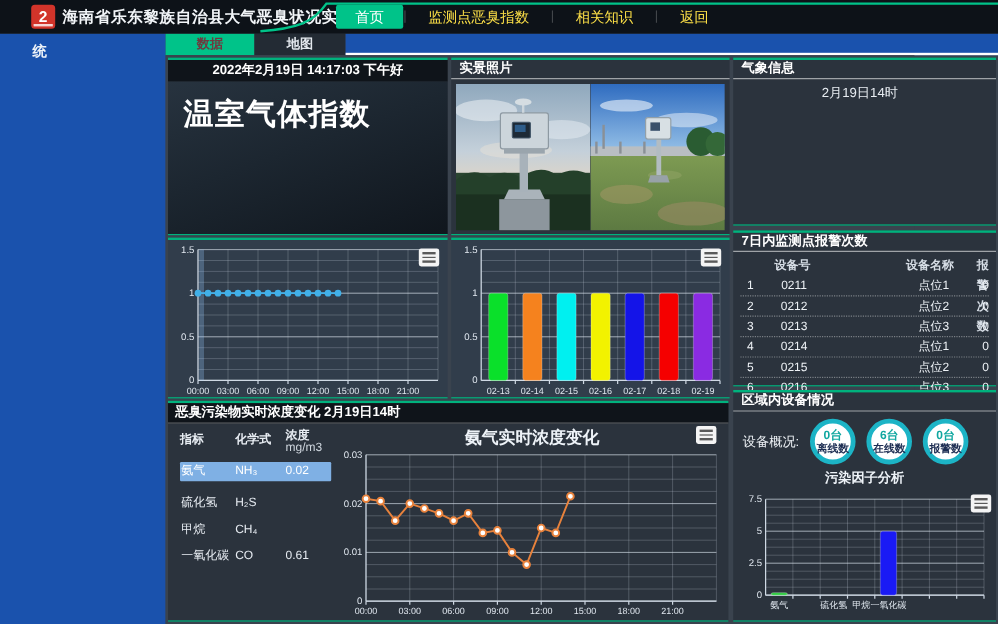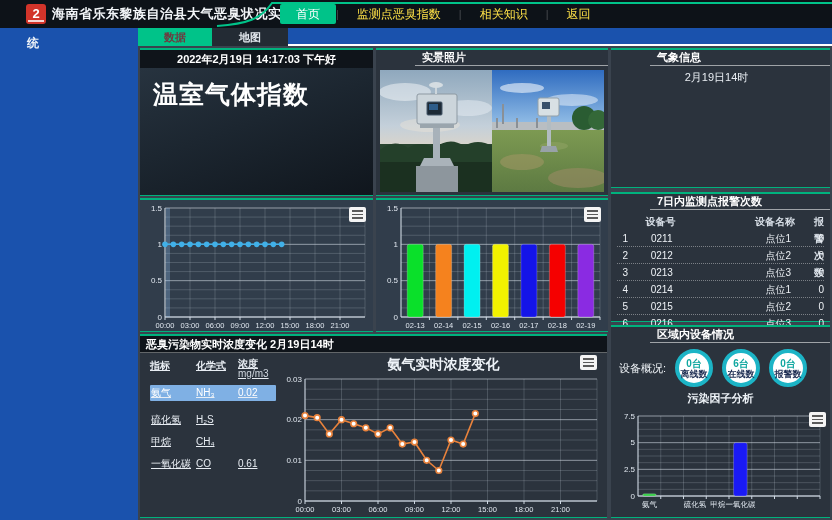--- a/index.html
+++ b/index.html
@@ -27,21 +27,21 @@
   #tabrow { position:absolute; left:138px; top:28px; width:694px; height:18px; display:flex; }
   .tab { height:18px; line-height:18px; text-align:center; font-size:11px; font-weight:bold; cursor:pointer; }
   .tab.active { width:74px; background:#00c389; color:#6e3a40; }
   .tab.idle { width:76px; background:#232b34; color:#e3e8ee; }
   #tabrow .tab-filler { flex:1; background:#1a52ad; border-bottom:2px solid #ffffff; }
 
   
   #main { position:absolute; left:138px; top:46px; width:624px; height:474px; background:#3a434e; }
   .panel { position:absolute; background:#2b333d; border-top:2px solid #00b27d; border-bottom:1px solid #00b27d; }
   .panel-hd { height:16px; line-height:15px; padding:0 7px; color:#fff; font-size:11px; font-weight:bold;
-    border-bottom:1px solid rgba(255,255,255,.55); white-space:nowrap;margin-left:39px; }
+    border-bottom:1px solid rgba(255,255,255,.55); white-space:nowrap; }
 
   
   #panel-greenhouse { left:2px; top:2px; width:233px; height:148px; }
   #gh-datebar { height:18px; background:#0f141a; color:#fff; font-size:11px; font-weight:bold; text-align:center; line-height:18px; }
   #gh-body { height:127px; background:linear-gradient(160deg,#27333f 0%,#1c2630 45%,#10161d 100%); }
   #gh-title { padding:10px 0 0 13px; color:#fff; font-size:25px; font-weight:bold; letter-spacing:1px; }
 
   
   #panel-photos { left:238px; top:2px; width:232px; height:148px; }
   #photo-row { display:flex; padding:4px 4px 0 4px; gap:0; }
@@ -63,21 +63,21 @@
   #panel-alarms { left:473px; top:146px; width:219px; height:130px; }
   #alarm-table { padding:3px 6px 0 6px; font-size:10px; color:#eef2f6;text-align:center; }
   .al-row { display:flex; height:17px; line-height:17px; border-bottom:1px dotted rgba(255,255,255,.38); cursor:pointer;}
   .al-row.head { font-weight:bold; color:#d7dee6; border-bottom:none; cursor:default;}
   .al-c0 { width:18px; } .al-c1 { width:62px; } .al-c2 { width:88px;margin-left:48px; } .al-c3 { flex:1; }
 
   
   #panel-conc { left:2px; top:288px; width:467px; height:184px; }
   #conc-hd { height:17px; line-height:16px; background:#0f141a; color:#fff; font-size:11px; font-weight:bold; padding-left:6px; border-bottom:1px solid rgba(255,255,255,.35); }
   #conc-body { display:flex; height:164px; }
-  #conc-table { width:140px; padding:6px 4px 0 10px; font-size:10px; color:#e8edf3;text-decoration:underline; }
+  #conc-table { width:140px; padding:6px 4px 0 10px; font-size:10px; color:#e8edf3; }
   .conc-head { display:flex; font-weight:bold; margin-bottom:6px; }
   .conc-h0{ width:46px;} .conc-h1{ width:42px;} .conc-h2{ flex:1; line-height:10px;}
   .conc-unit{ font-weight:normal; font-size:10px; color:#cfd6de; }
   .conc-row { display:flex; height:22px; line-height:15px; cursor:pointer; }
   .conc-row.hl { background:#7fb0e4; height:16px; margin-bottom:11px; color:#fff; line-height:16px; border-radius:1px;}
   .cc0{ width:46px; padding-left:1px;} .cc1{ width:42px;} .cc2{ flex:1;}
   #nh3-area { flex:1; position:relative; }
   #nh3-title { text-align:center; color:#eef3f8; font-size:14px; font-weight:bold; padding-top:3px; }
   #nh3-chart { position:absolute; left:0; top:18px; right:2px; bottom:2px; }
 

